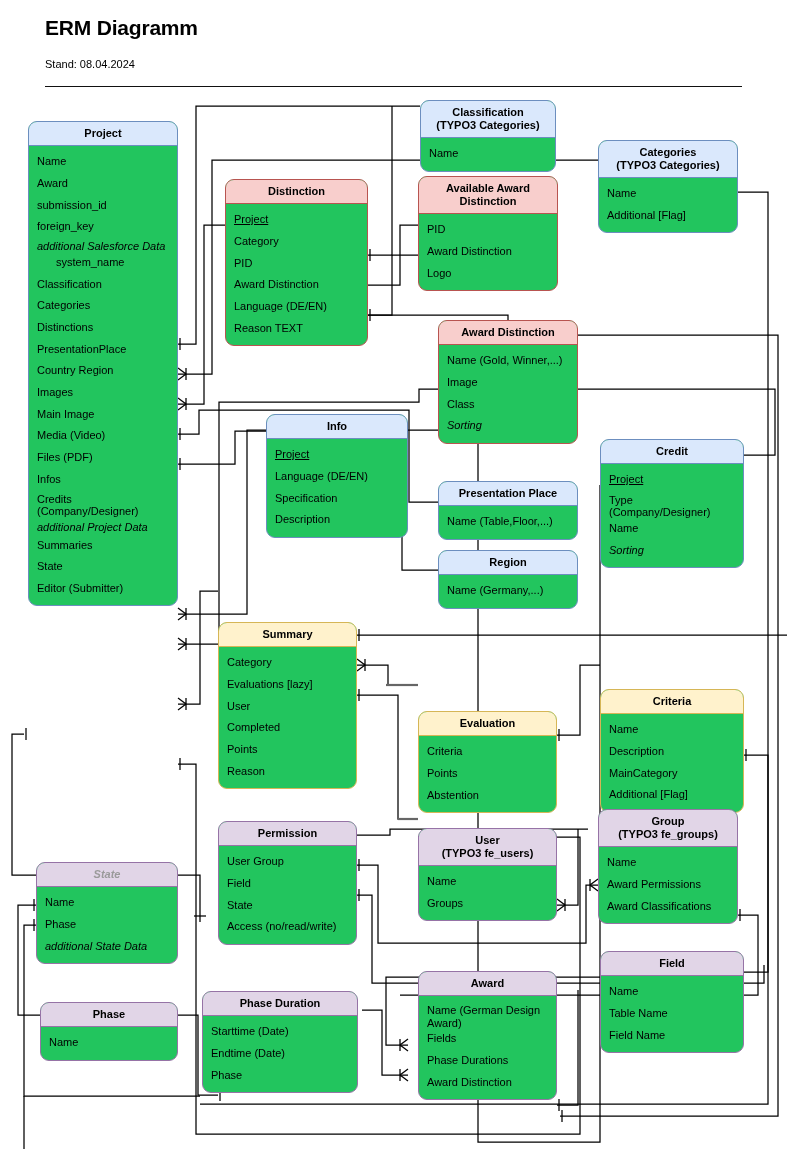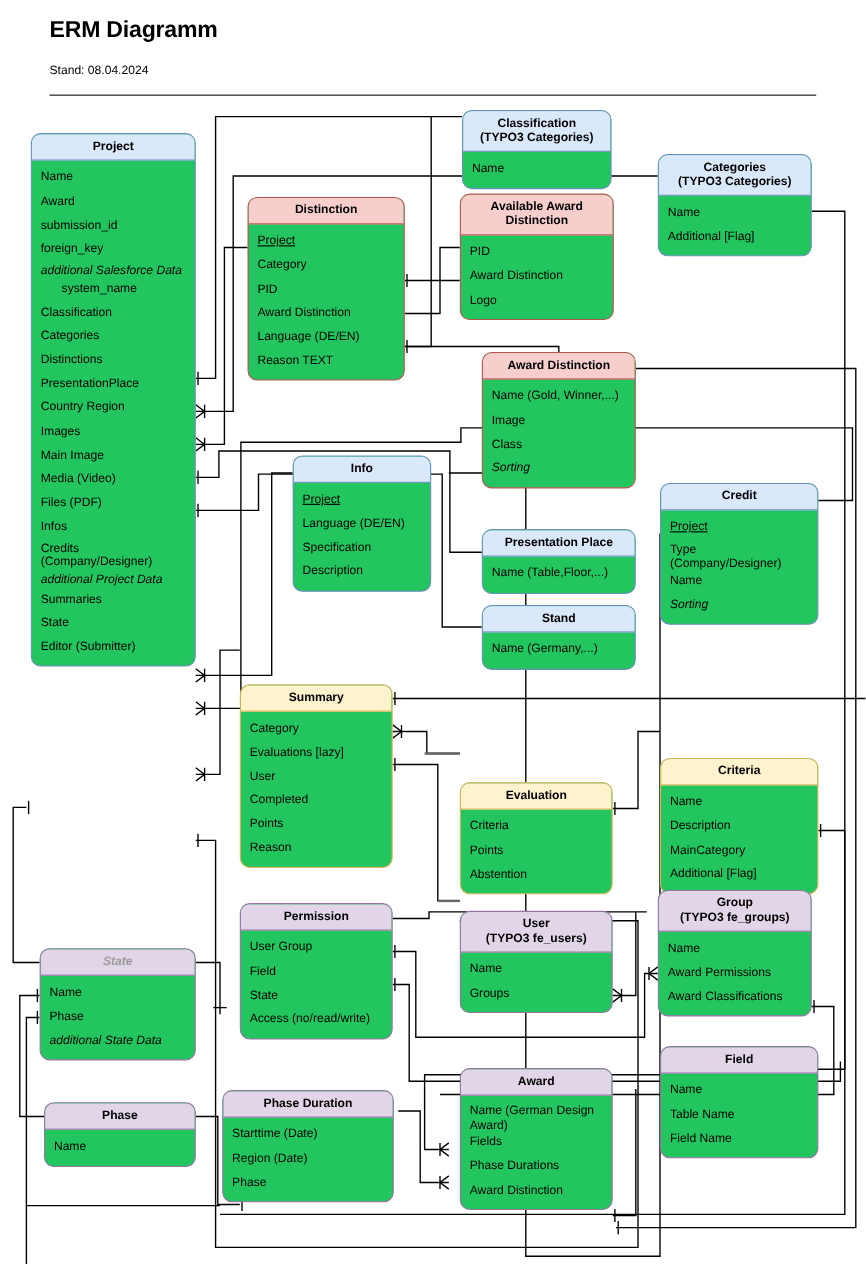--- a/index.html
+++ b/index.html
@@ -234,21 +234,21 @@
 <div class="ent red" style="left:438px;top:228px;width:140px;">
   <div class="hd">Award Distinction</div>
   <div class="bd">
     <div class="f">Name (Gold, Winner,...)</div>
     <div class="f">Image</div>
     <div class="f">Class</div>
     <div class="f it">Sorting</div>
   </div>
 </div>
 
-<div class="ent blue" style="left:266px;top:322px;width:126px;">
+<div class="ent blue" style="left:266px;top:322px;width:142px;">
   <div class="hd">Info</div>
   <div class="bd">
     <div class="f pk">Project</div>
     <div class="f">Language (DE/EN)</div>
     <div class="f">Specification</div>
     <div class="f">Description</div>
   </div>
 </div>
 
 <div class="ent blue" style="left:600px;top:347px;width:144px;">
@@ -262,21 +262,21 @@
 </div>
 
 <div class="ent blue" style="left:438px;top:389px;width:140px;">
   <div class="hd">Presentation Place</div>
   <div class="bd">
     <div class="f">Name (Table,Floor,...)</div>
   </div>
 </div>
 
 <div class="ent blue" style="left:438px;top:458px;width:140px;">
-  <div class="hd">Stand</div>
+  <div class="hd">Region</div>
   <div class="bd">
     <div class="f">Name (Germany,...)</div>
   </div>
 </div>
 
 <div class="ent yell" style="left:218px;top:492px;width:139px;">
   <div class="hd">Summary</div>
   <div class="bd">
     <div class="f">Category</div>
     <div class="f">Evaluations [lazy]</div>
@@ -352,21 +352,21 @@
   <div class="hd">Phase</div>
   <div class="bd">
     <div class="f">Name</div>
   </div>
 </div>
 
 <div class="ent purp" style="left:202px;top:899px;width:156px;">
   <div class="hd">Phase Duration</div>
   <div class="bd">
     <div class="f">Starttime (Date)</div>
-    <div class="f">Region (Date)</div>
+    <div class="f">Endtime (Date)</div>
     <div class="f">Phase</div>
   </div>
 </div>
 
 <div class="ent purp" style="left:418px;top:879px;width:139px;">
   <div class="hd">Award</div>
   <div class="bd">
     <div class="f wrap" style="padding:3px 0 1px;">Name (German Design Award)</div>
     <div class="f" style="padding-top:2px;">Fields</div>
     <div class="f">Phase Durations</div>

